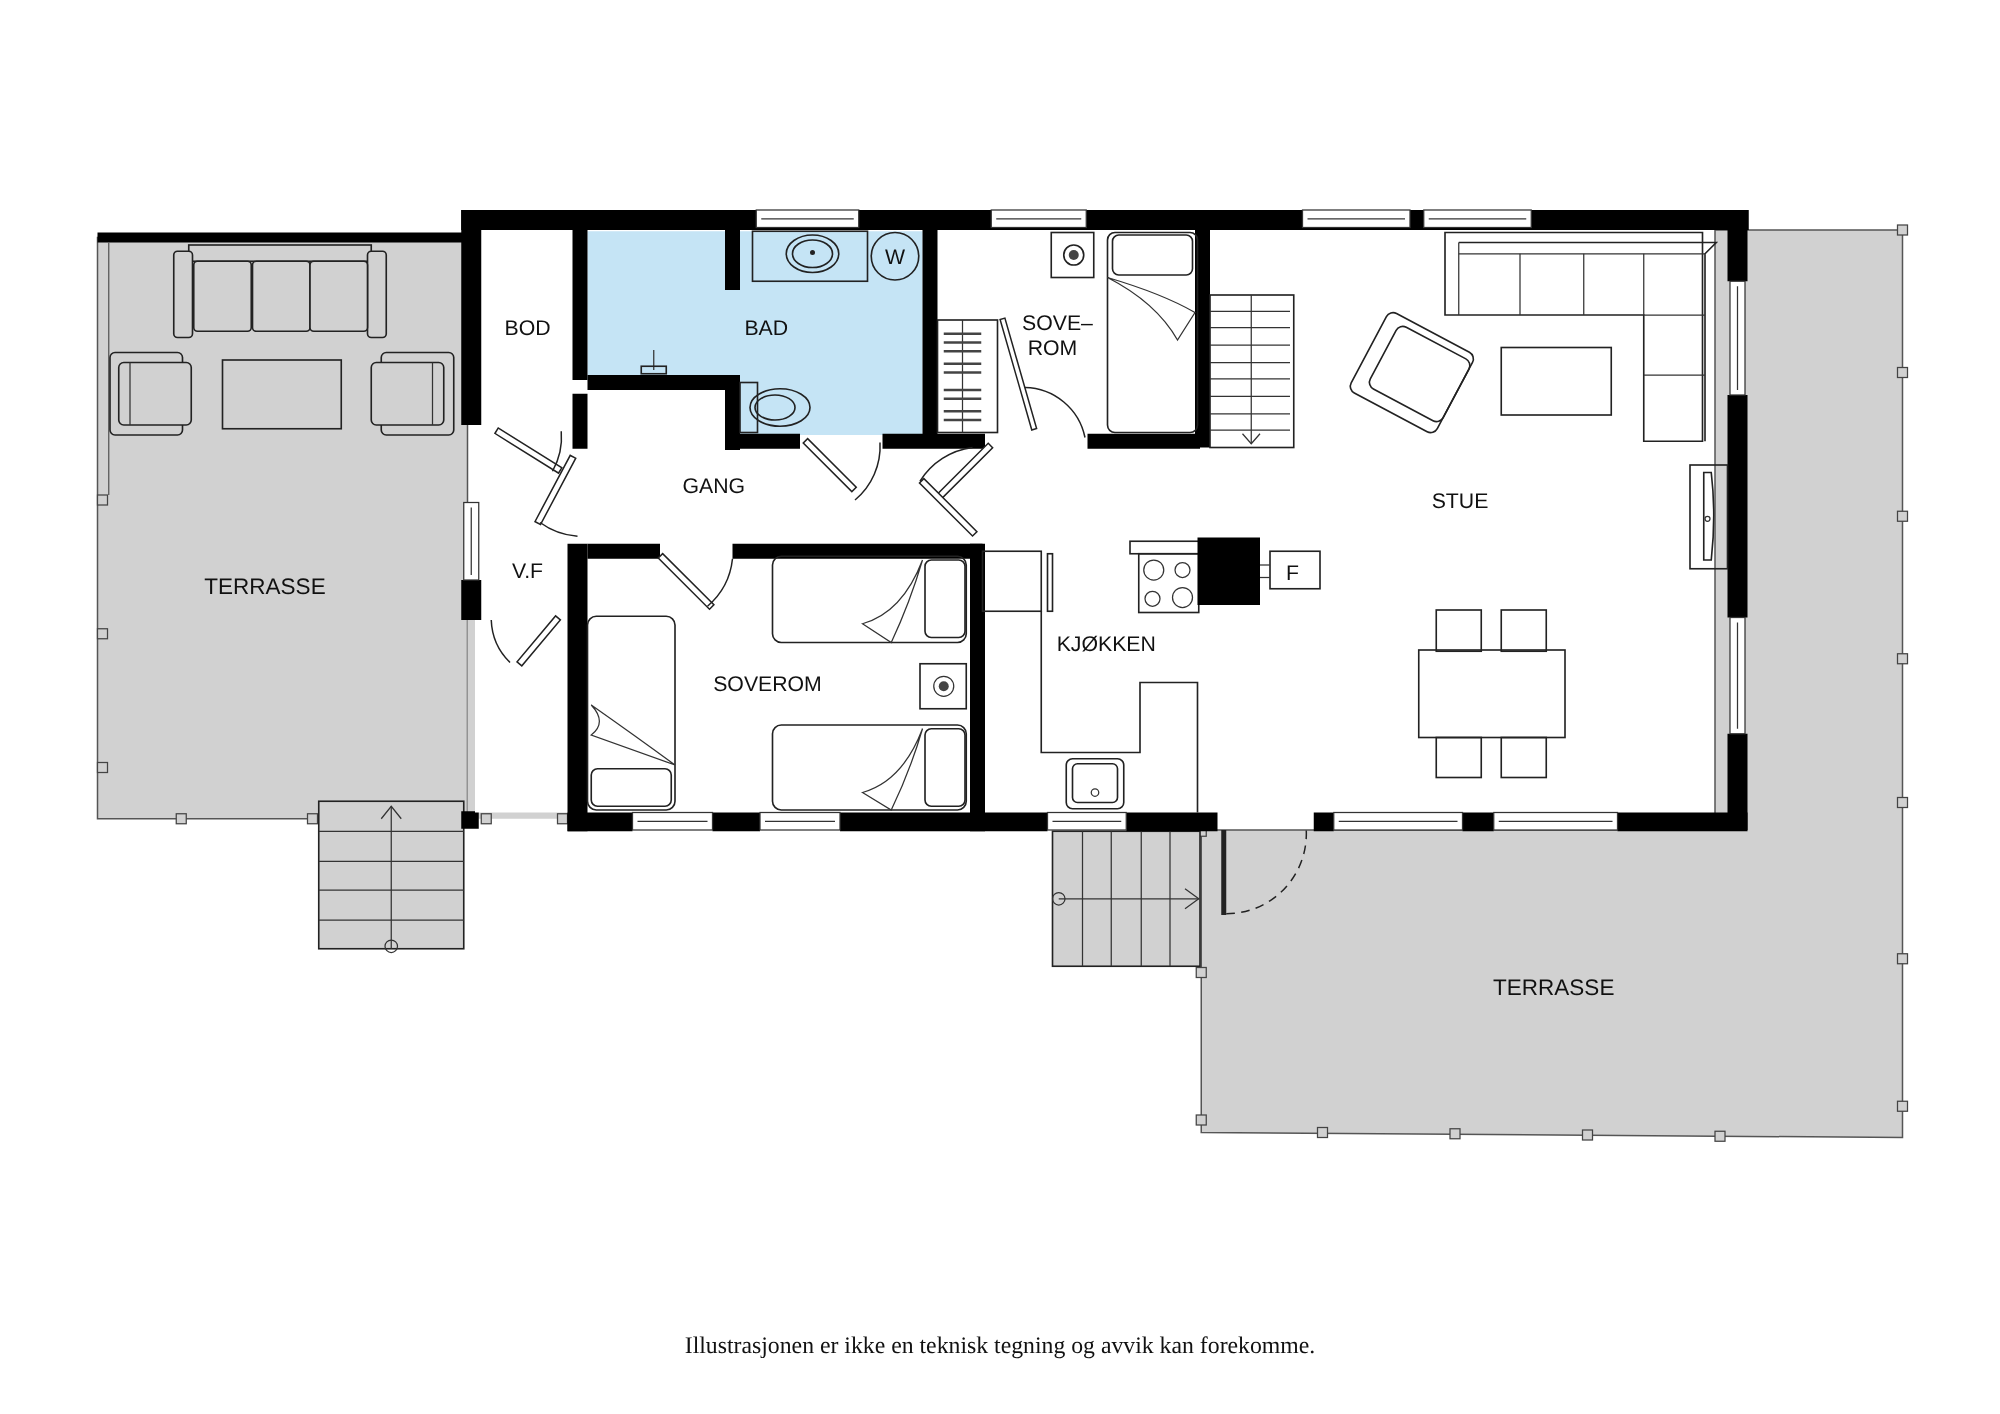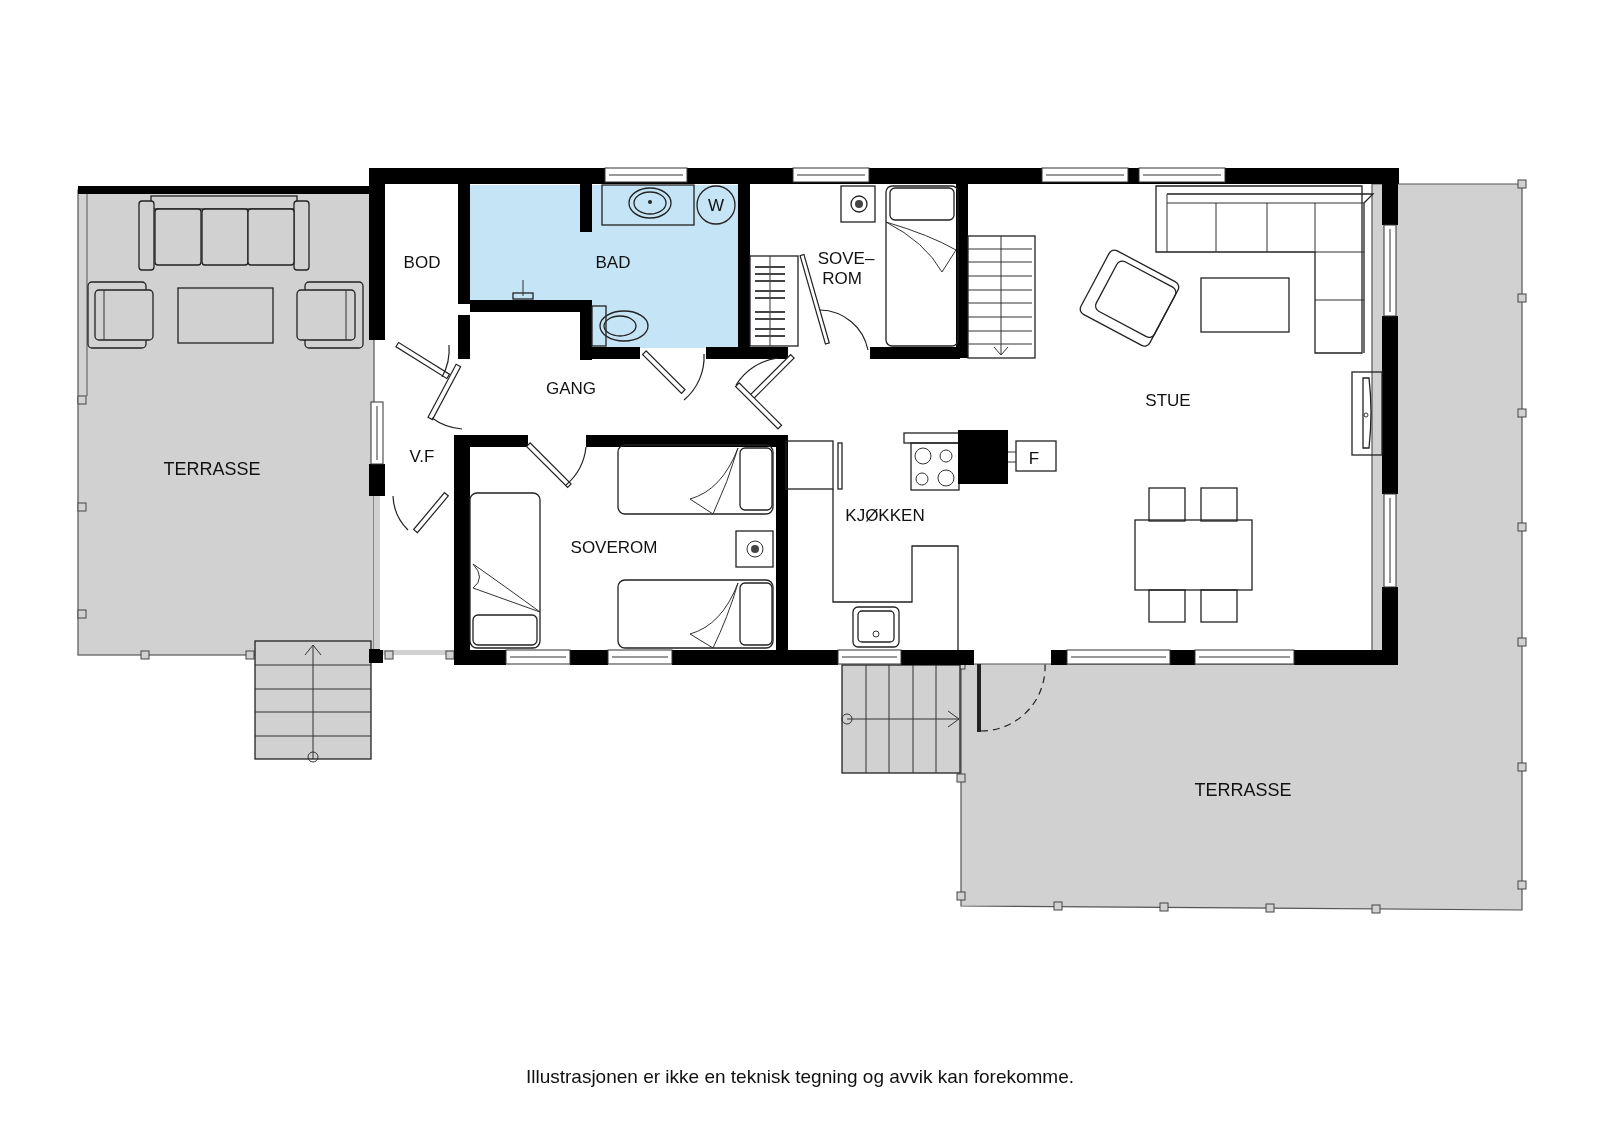--- a/index.html
+++ b/index.html
@@ -9,21 +9,21 @@
   .terr-label { font-family: "Liberation Sans", sans-serif; font-size: 18px; fill: #111; text-anchor: middle; }
   .wall { fill: #000; }
   .deck { fill: #d1d1d1; stroke: #555; stroke-width: 1.2; }
   .furn { fill: none; stroke: #222; stroke-width: 1.3; }
   .furn-g { fill: #d1d1d1; stroke: #222; stroke-width: 1.3; }
   .thin { fill: none; stroke: #333; stroke-width: 1; }
   .win { fill: #fff; stroke: #333; stroke-width: 1; }
   .door { fill: #fff; stroke: #222; stroke-width: 1.2; }
   .arc { fill: none; stroke: #222; stroke-width: 1.2; }
   .post { fill: #d1d1d1; stroke: #444; stroke-width: 1; }
-  #disclaimer { position: absolute; left: 0; width: 1600px; top: 1066px; text-align: center; font-family: Liberation Sans, sans-serif; font-size: 19px; color: #111; }
+  #disclaimer { position: absolute; left: 0; width: 1600px; top: 1066px; text-align: center; font-family: Liberation Serif, serif; font-size: 19px; color: #111; }
 </style>
 </head>
 <body>
 
 <svg id="plan" viewBox="0 0 1600 1131" xmlns="http://www.w3.org/2000/svg">
 
   <g>
     <rect class="deck" x="78" y="190" width="296" height="465"></rect>
     <rect x="78" y="186" width="296" height="8" fill="#000"></rect>
     <line x1="87" y1="194" x2="87" y2="396" stroke="#555"></line>

